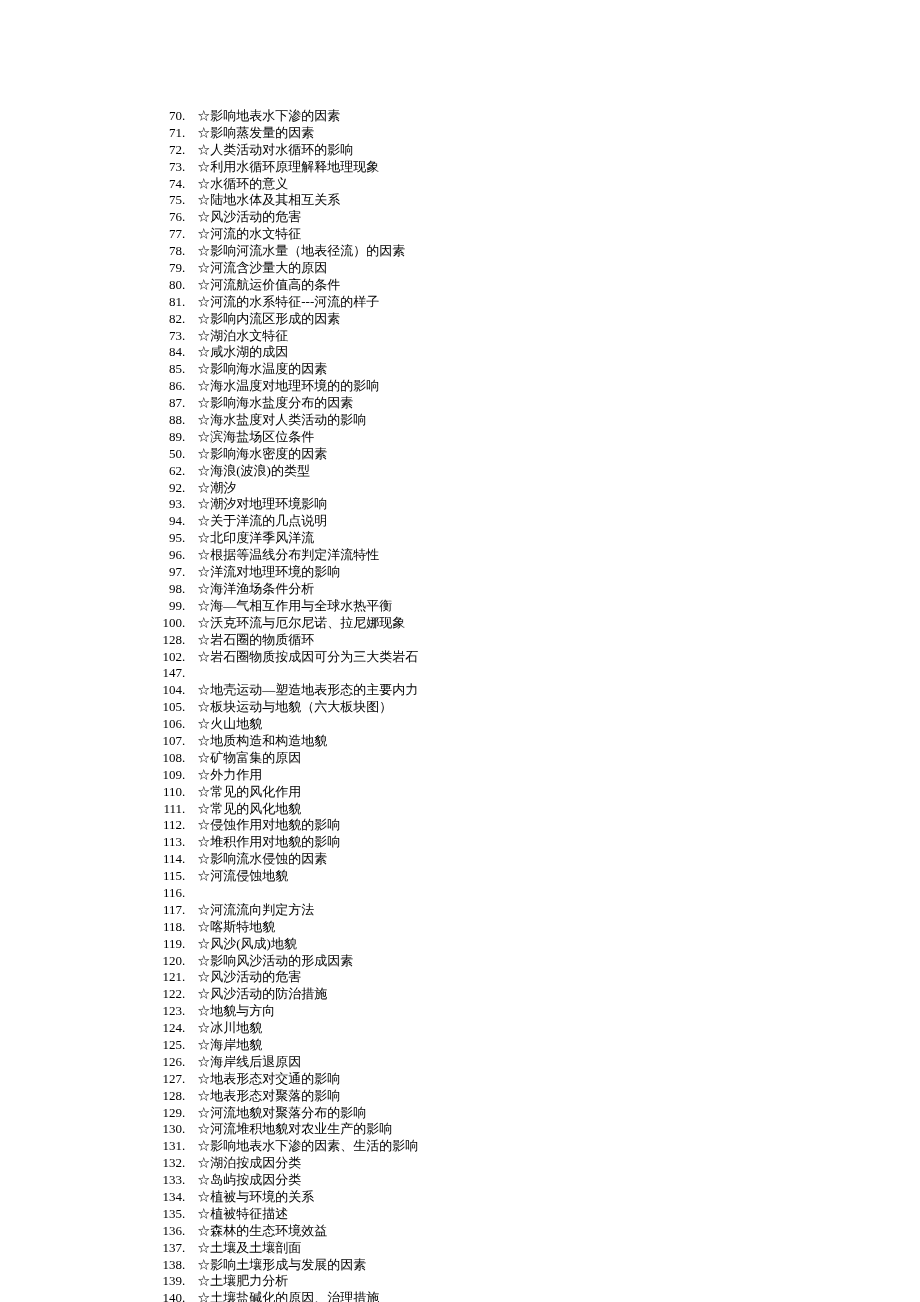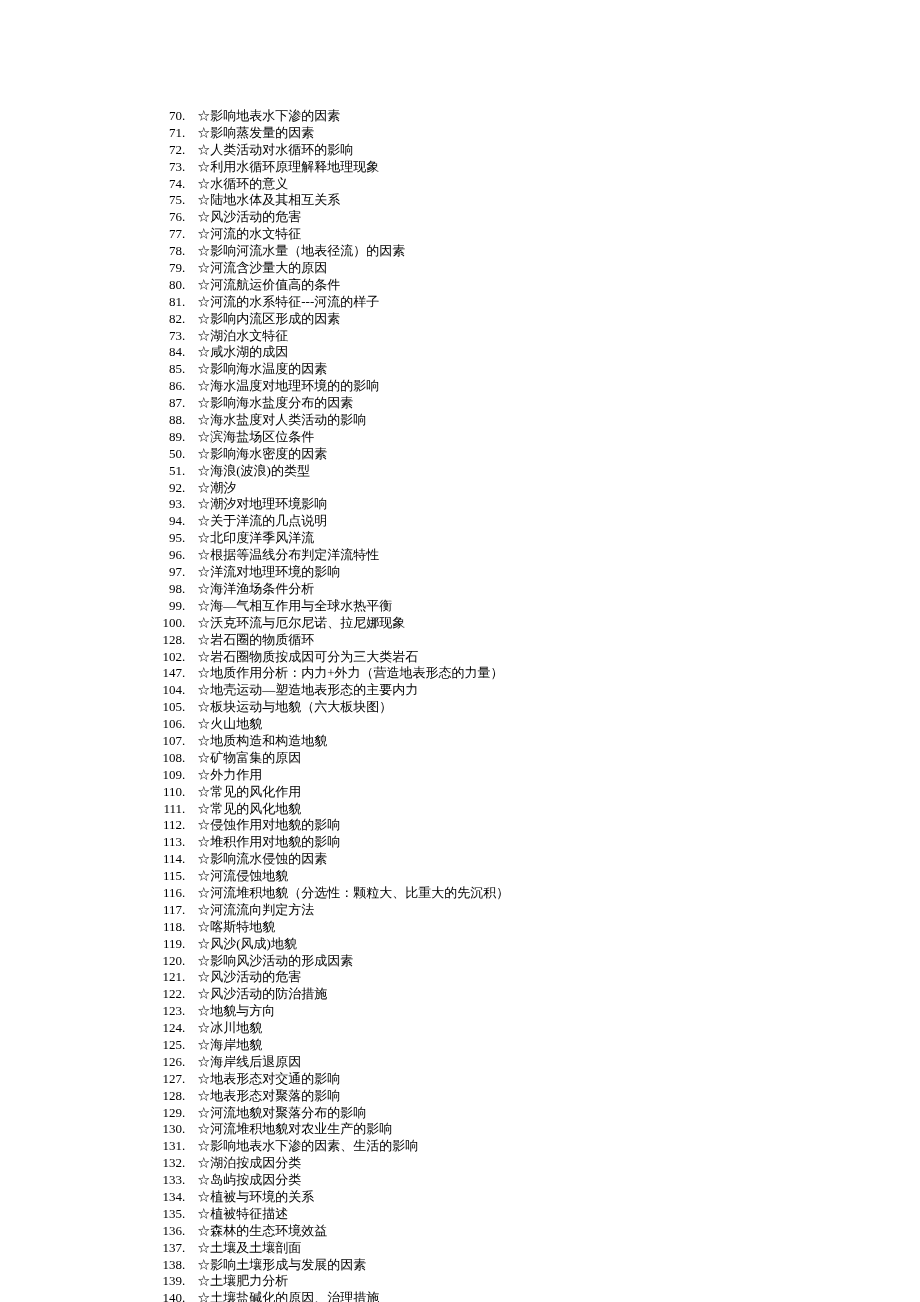--- a/index.html
+++ b/index.html
@@ -137,21 +137,21 @@
       <span class="num">89</span>
       <span class="dot">.</span>
       <span class="text">☆滨海盐场区位条件</span>
     </div>
     <div class="row">
       <span class="num">50</span>
       <span class="dot">.</span>
       <span class="text">☆影响海水密度的因素</span>
     </div>
     <div class="row">
-      <span class="num">51</span>
+      <span class="num">62</span>
       <span class="dot">.</span>
       <span class="text">☆海浪(波浪)的类型</span>
     </div>
     <div class="row">
       <span class="num">92</span>
       <span class="dot">.</span>
       <span class="text">☆潮汐</span>
     </div>
     <div class="row">
       <span class="num">93</span>
@@ -199,21 +199,20 @@
       <span class="text">☆岩石圈的物质循环</span>
     </div>
     <div class="row">
       <span class="num">102</span>
       <span class="dot">.</span>
       <span class="text">☆岩石圈物质按成因可分为三大类岩石</span>
     </div>
     <div class="row">
       <span class="num">147</span>
       <span class="dot">.</span>
-      <span class="text">☆地质作用分析：内力+外力（营造地表形态的力量）</span>
     </div>
     <div class="row">
       <span class="num">104</span>
       <span class="dot">.</span>
       <span class="text">☆地壳运动—塑造地表形态的主要内力</span>
     </div>
     <div class="row">
       <span class="num">105</span>
       <span class="dot">.</span>
       <span class="text">☆板块运动与地貌（六大板块图）</span>
@@ -264,21 +263,20 @@
       <span class="text">☆影响流水侵蚀的因素</span>
     </div>
     <div class="row">
       <span class="num">115</span>
       <span class="dot">.</span>
       <span class="text">☆河流侵蚀地貌</span>
     </div>
     <div class="row">
       <span class="num">116</span>
       <span class="dot">.</span>
-      <span class="text">☆河流堆积地貌（分选性：颗粒大、比重大的先沉积）</span>
     </div>
     <div class="row">
       <span class="num">117</span>
       <span class="dot">.</span>
       <span class="text">☆河流流向判定方法</span>
     </div>
     <div class="row">
       <span class="num">118</span>
       <span class="dot">.</span>
       <span class="text">☆喀斯特地貌</span>

